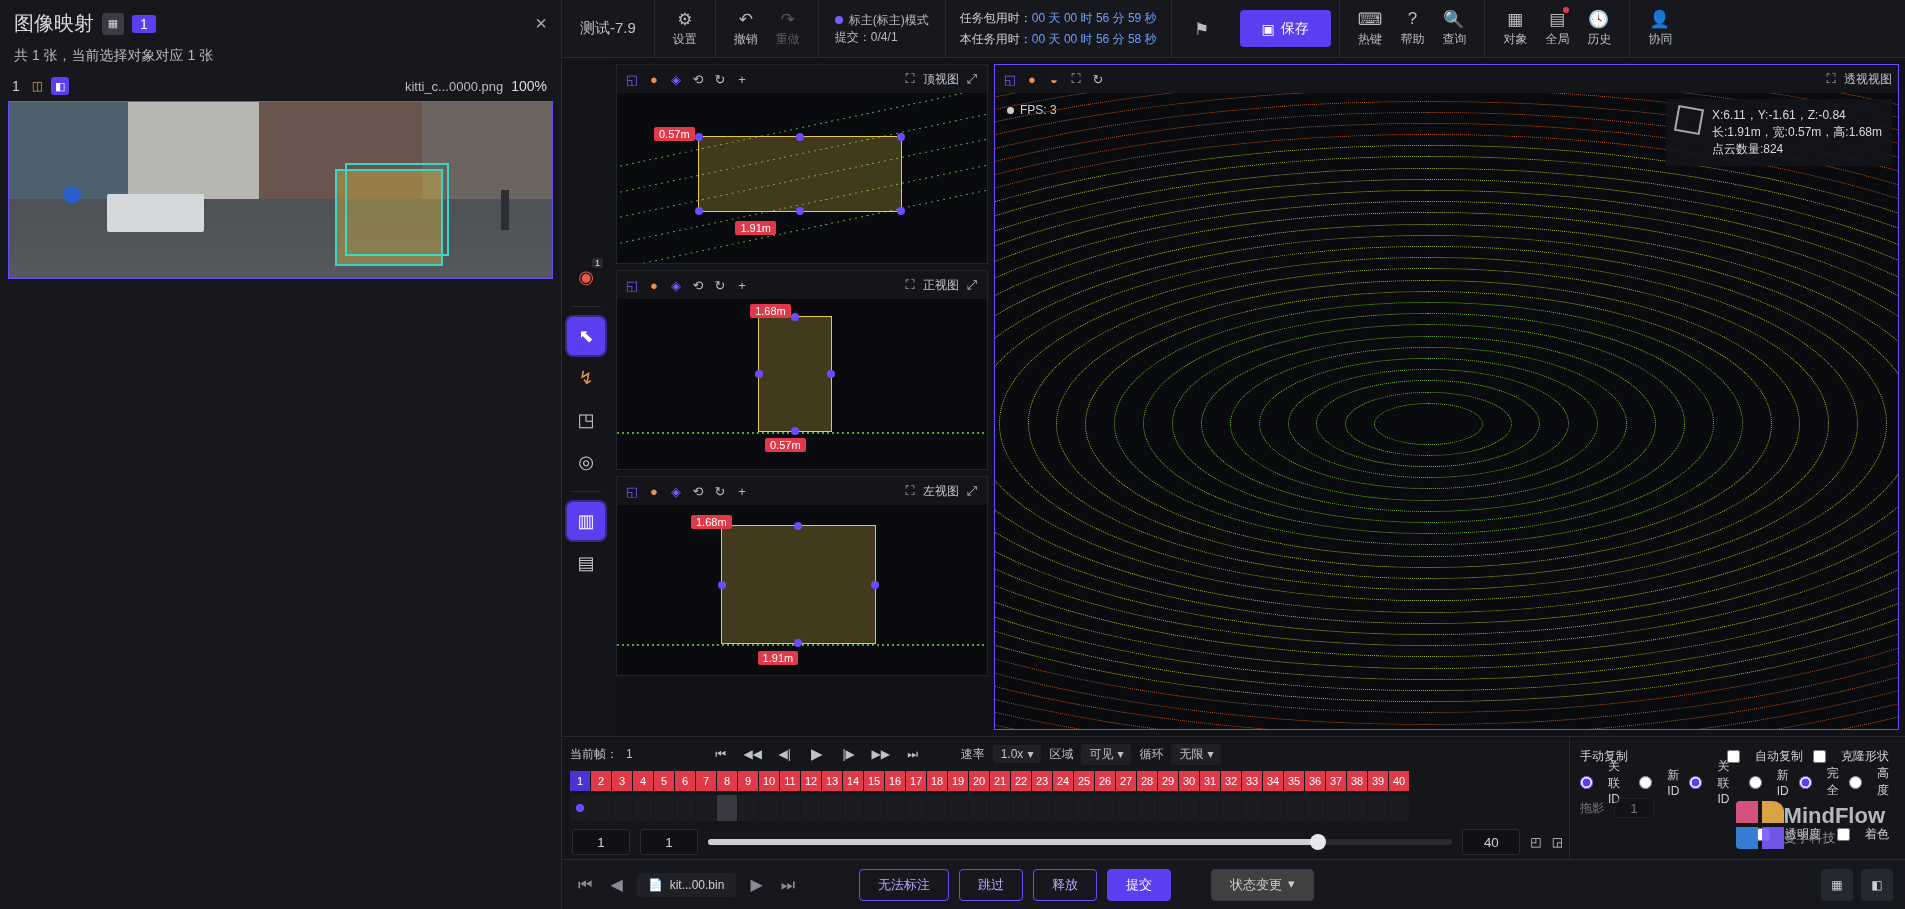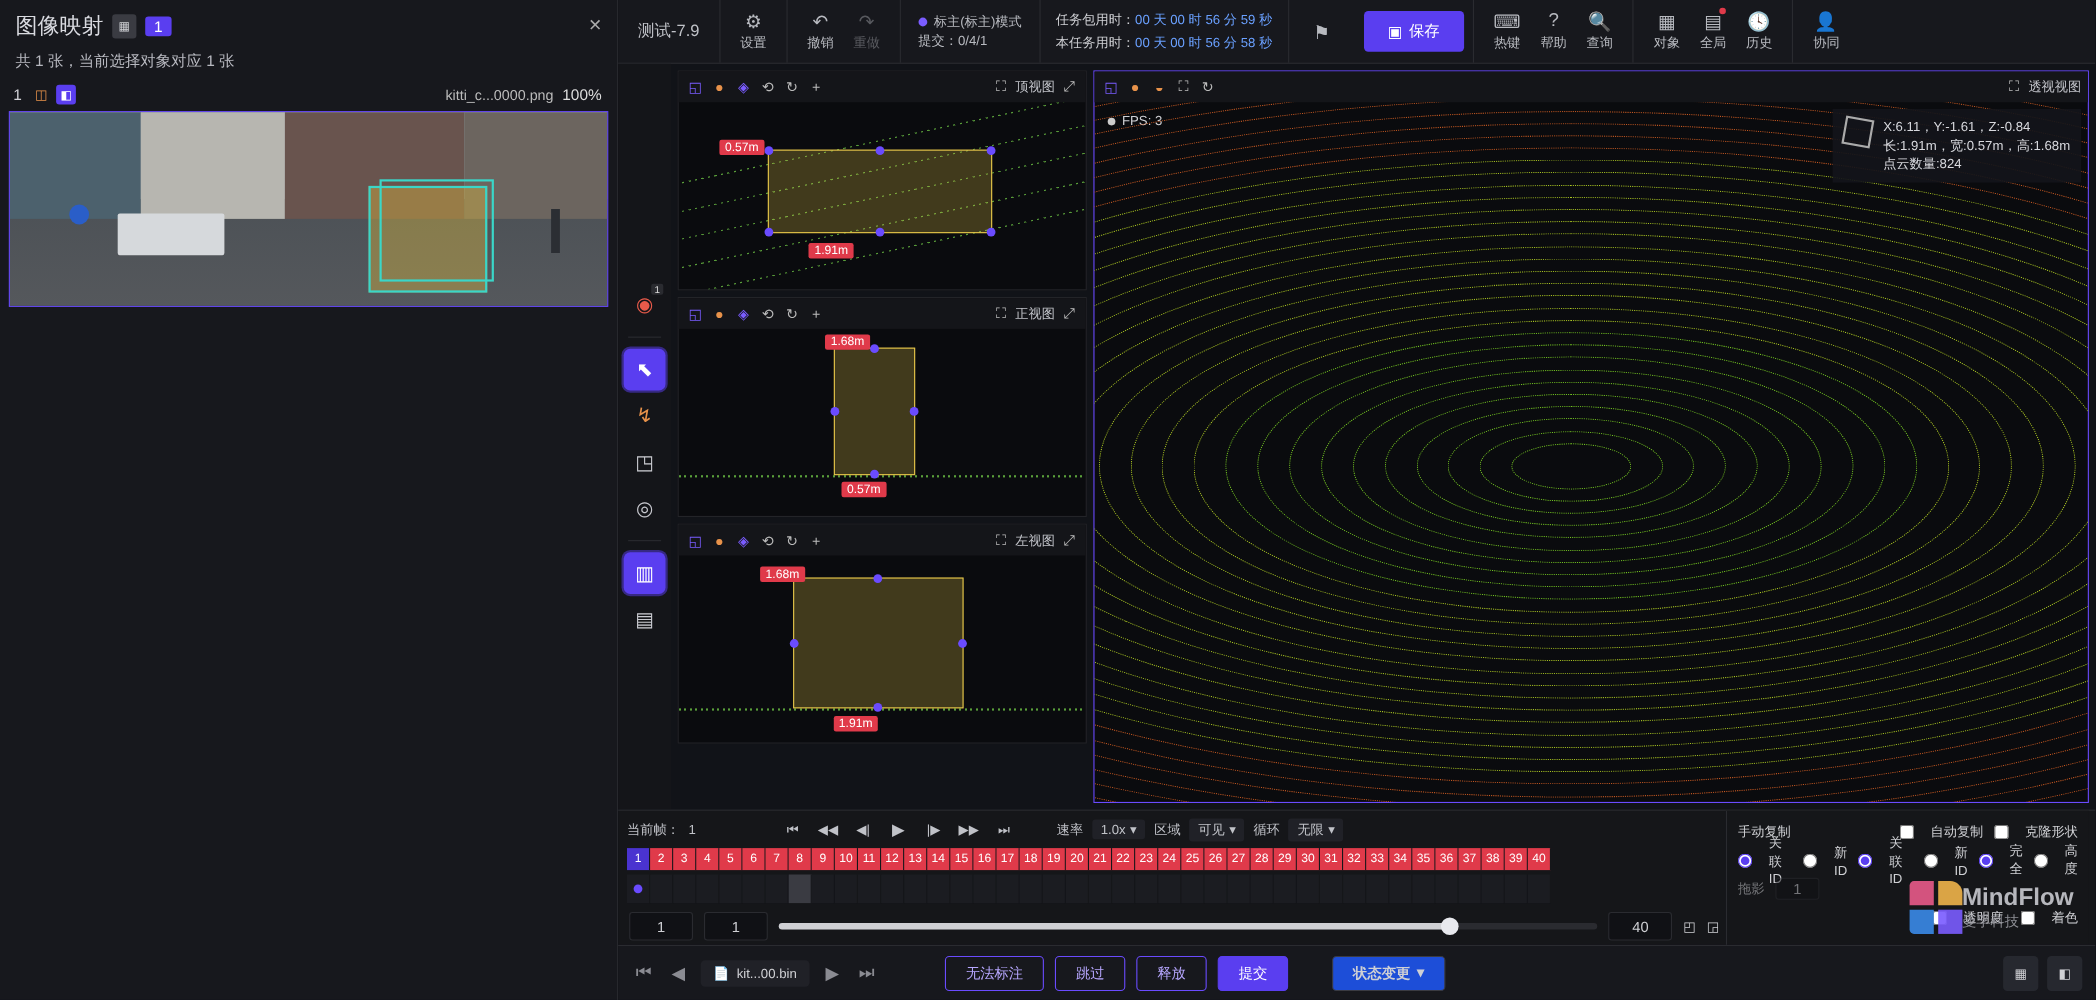--- a/index.html
+++ b/index.html
@@ -109,21 +109,21 @@
 .ra-row{display:flex;align-items:center;gap:10px;height:26px;}
 .ra-row label{display:flex;align-items:center;gap:15px;}
 input[type=checkbox],input[type=radio]{accent-color:#5a3ef0;}
 
 
 .bottombar{height:50px;background:#17181d;border-top:1px solid #2a2b30;display:flex;align-items:center;padding:0 12px;gap:10px;position:relative;}
 .bb-nav{color:#8a8b92;font-size:16px;cursor:pointer;padding:4px;}
 .bb-file{background:#202127;padding:5px 12px;border-radius:4px;display:flex;align-items:center;gap:6px;}
 .bb-btn{padding:6px 18px;border:1px solid #6a4bff;color:#b7a7ff;border-radius:4px;cursor:pointer;font-size:13px;}
 .bb-btn.fill{background:#5a3ef0;color:#fff;border-color:#5a3ef0;}
-.bb-btn.dark{background:#1d4ed8;border-color:#3a3b42;color:#cfd0d4;display:flex;align-items:flex-start;gap:6px;font-weight:bold;}
+.bb-btn.dark{background:#404040;border-color:#3a3b42;color:#cfd0d4;display:flex;align-items:flex-start;gap:6px;}
 .bb-right{margin-left:auto;display:flex;gap:8px;align-items:center;}
 .bb-sq{width:32px;height:32px;background:#26282f;border-radius:4px;display:flex;align-items:center;justify-content:center;}
 
 .mindflow{position:absolute;right:20px;bottom:60px;display:flex;align-items:center;opacity:.9;}
 .mf-shape{width:48px;height:48px;position:relative;}
 .mf-shape span{position:absolute;width:22px;height:22px;}
 .mf-shape .s1{background:#e85a8a;left:0;top:0;border-radius:4px 0 0 0;}
 .mf-shape .s2{background:#f0b44a;right:0;top:0;border-radius:0 50% 0 0;}
 .mf-shape .s3{background:#3a8ae8;left:0;bottom:0;border-radius:0 0 0 4px;}
 .mf-shape .s4{background:#7a5cff;right:0;bottom:0;}

